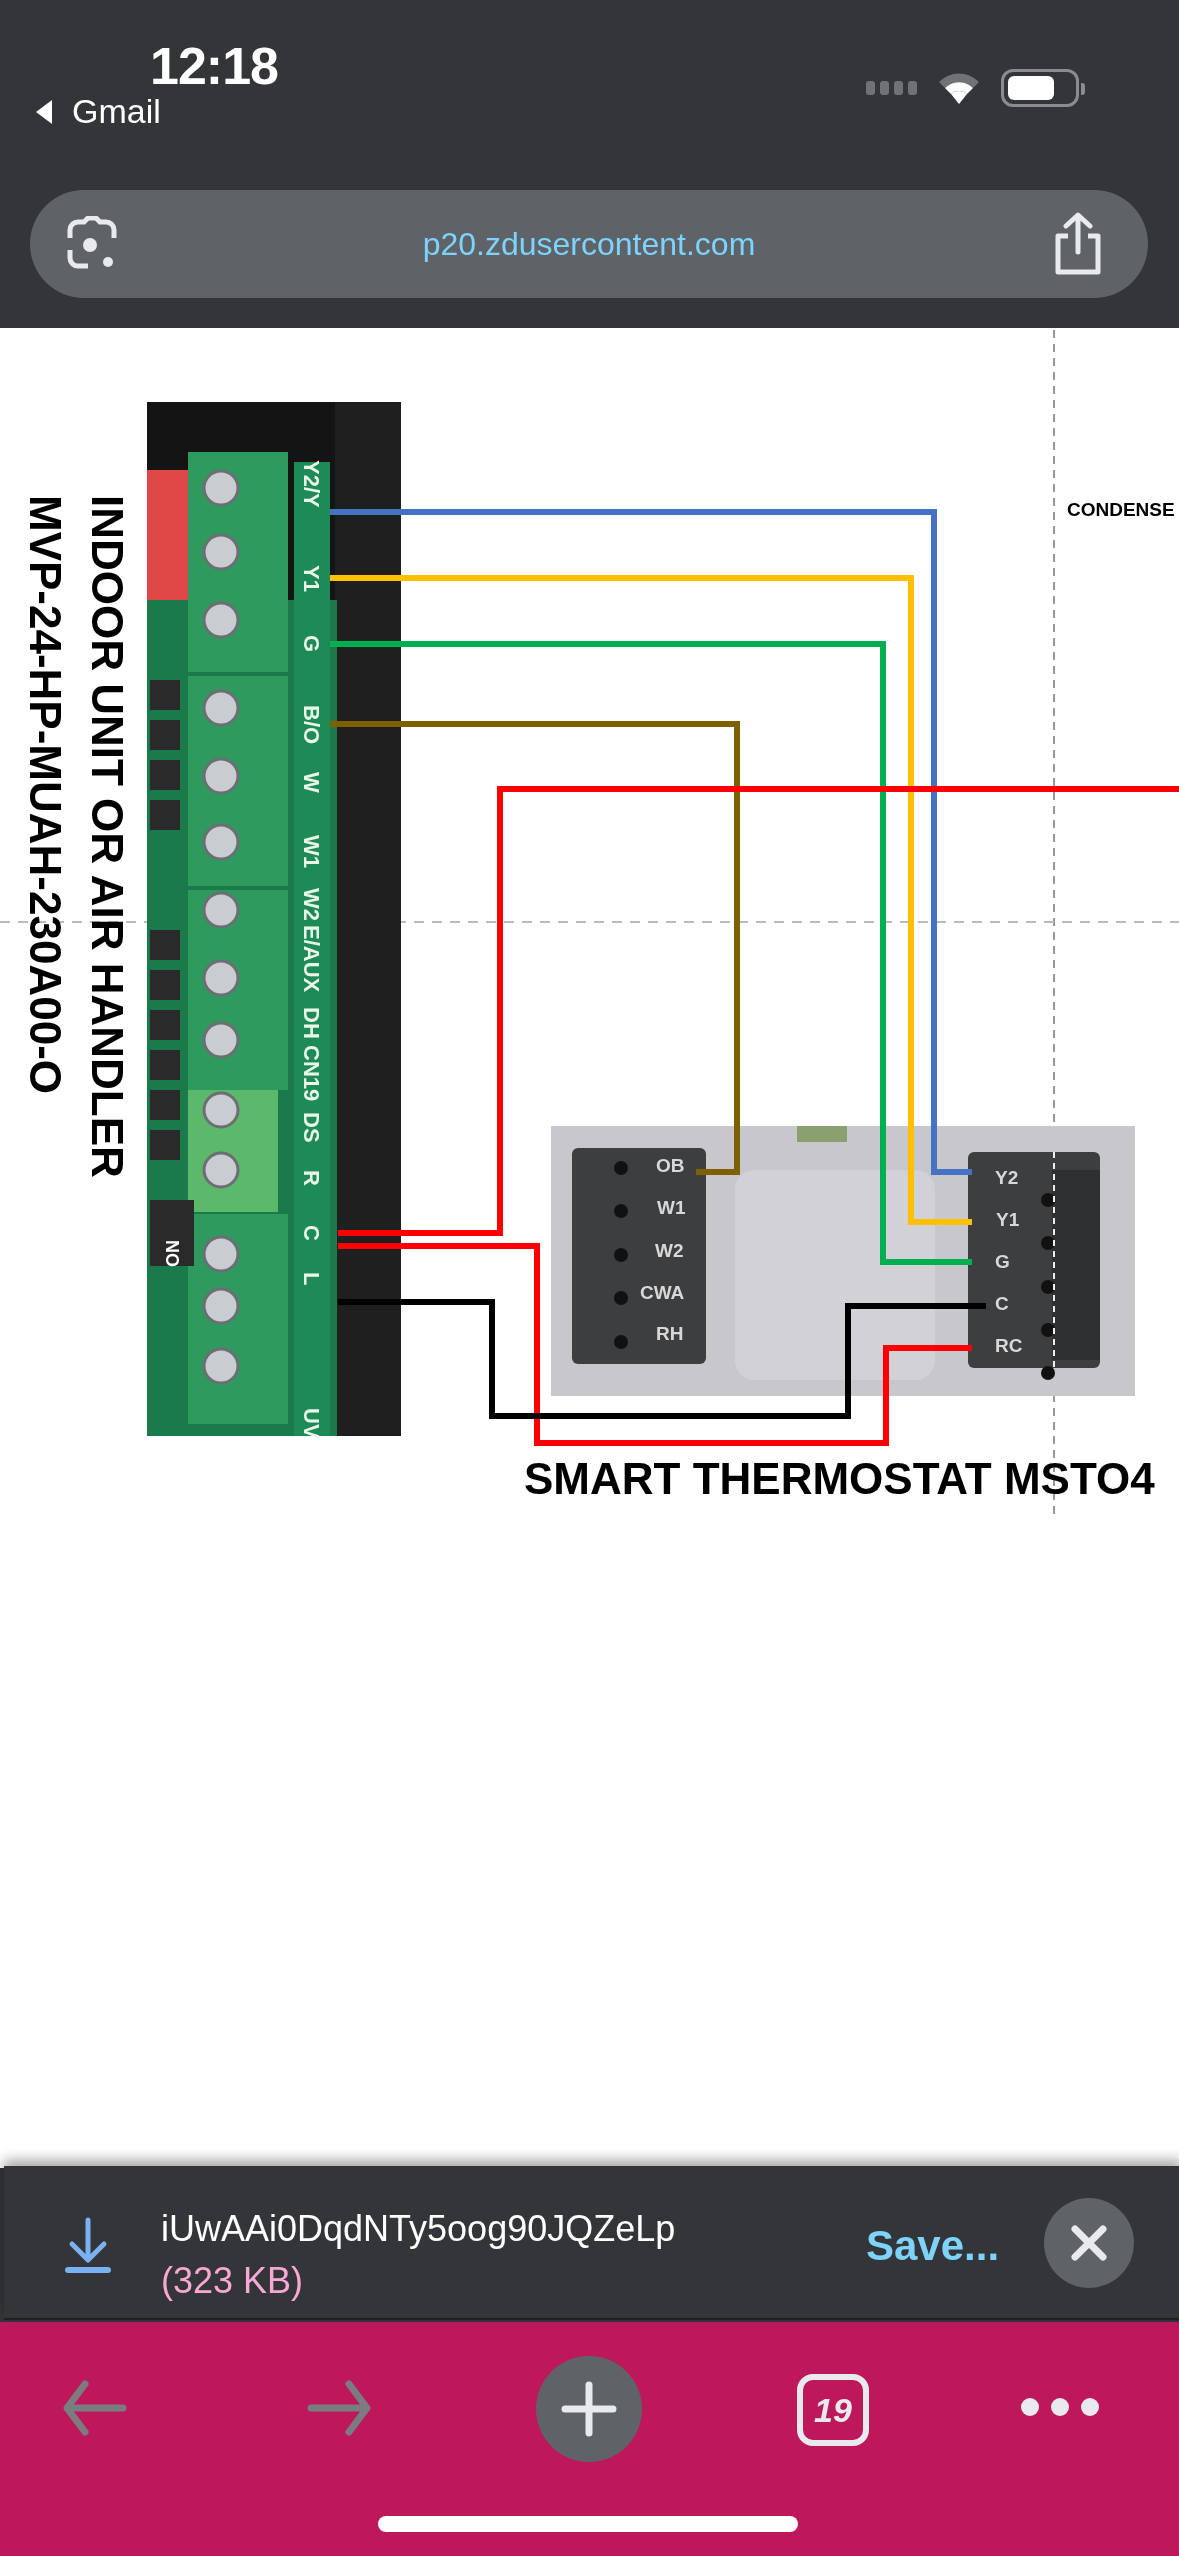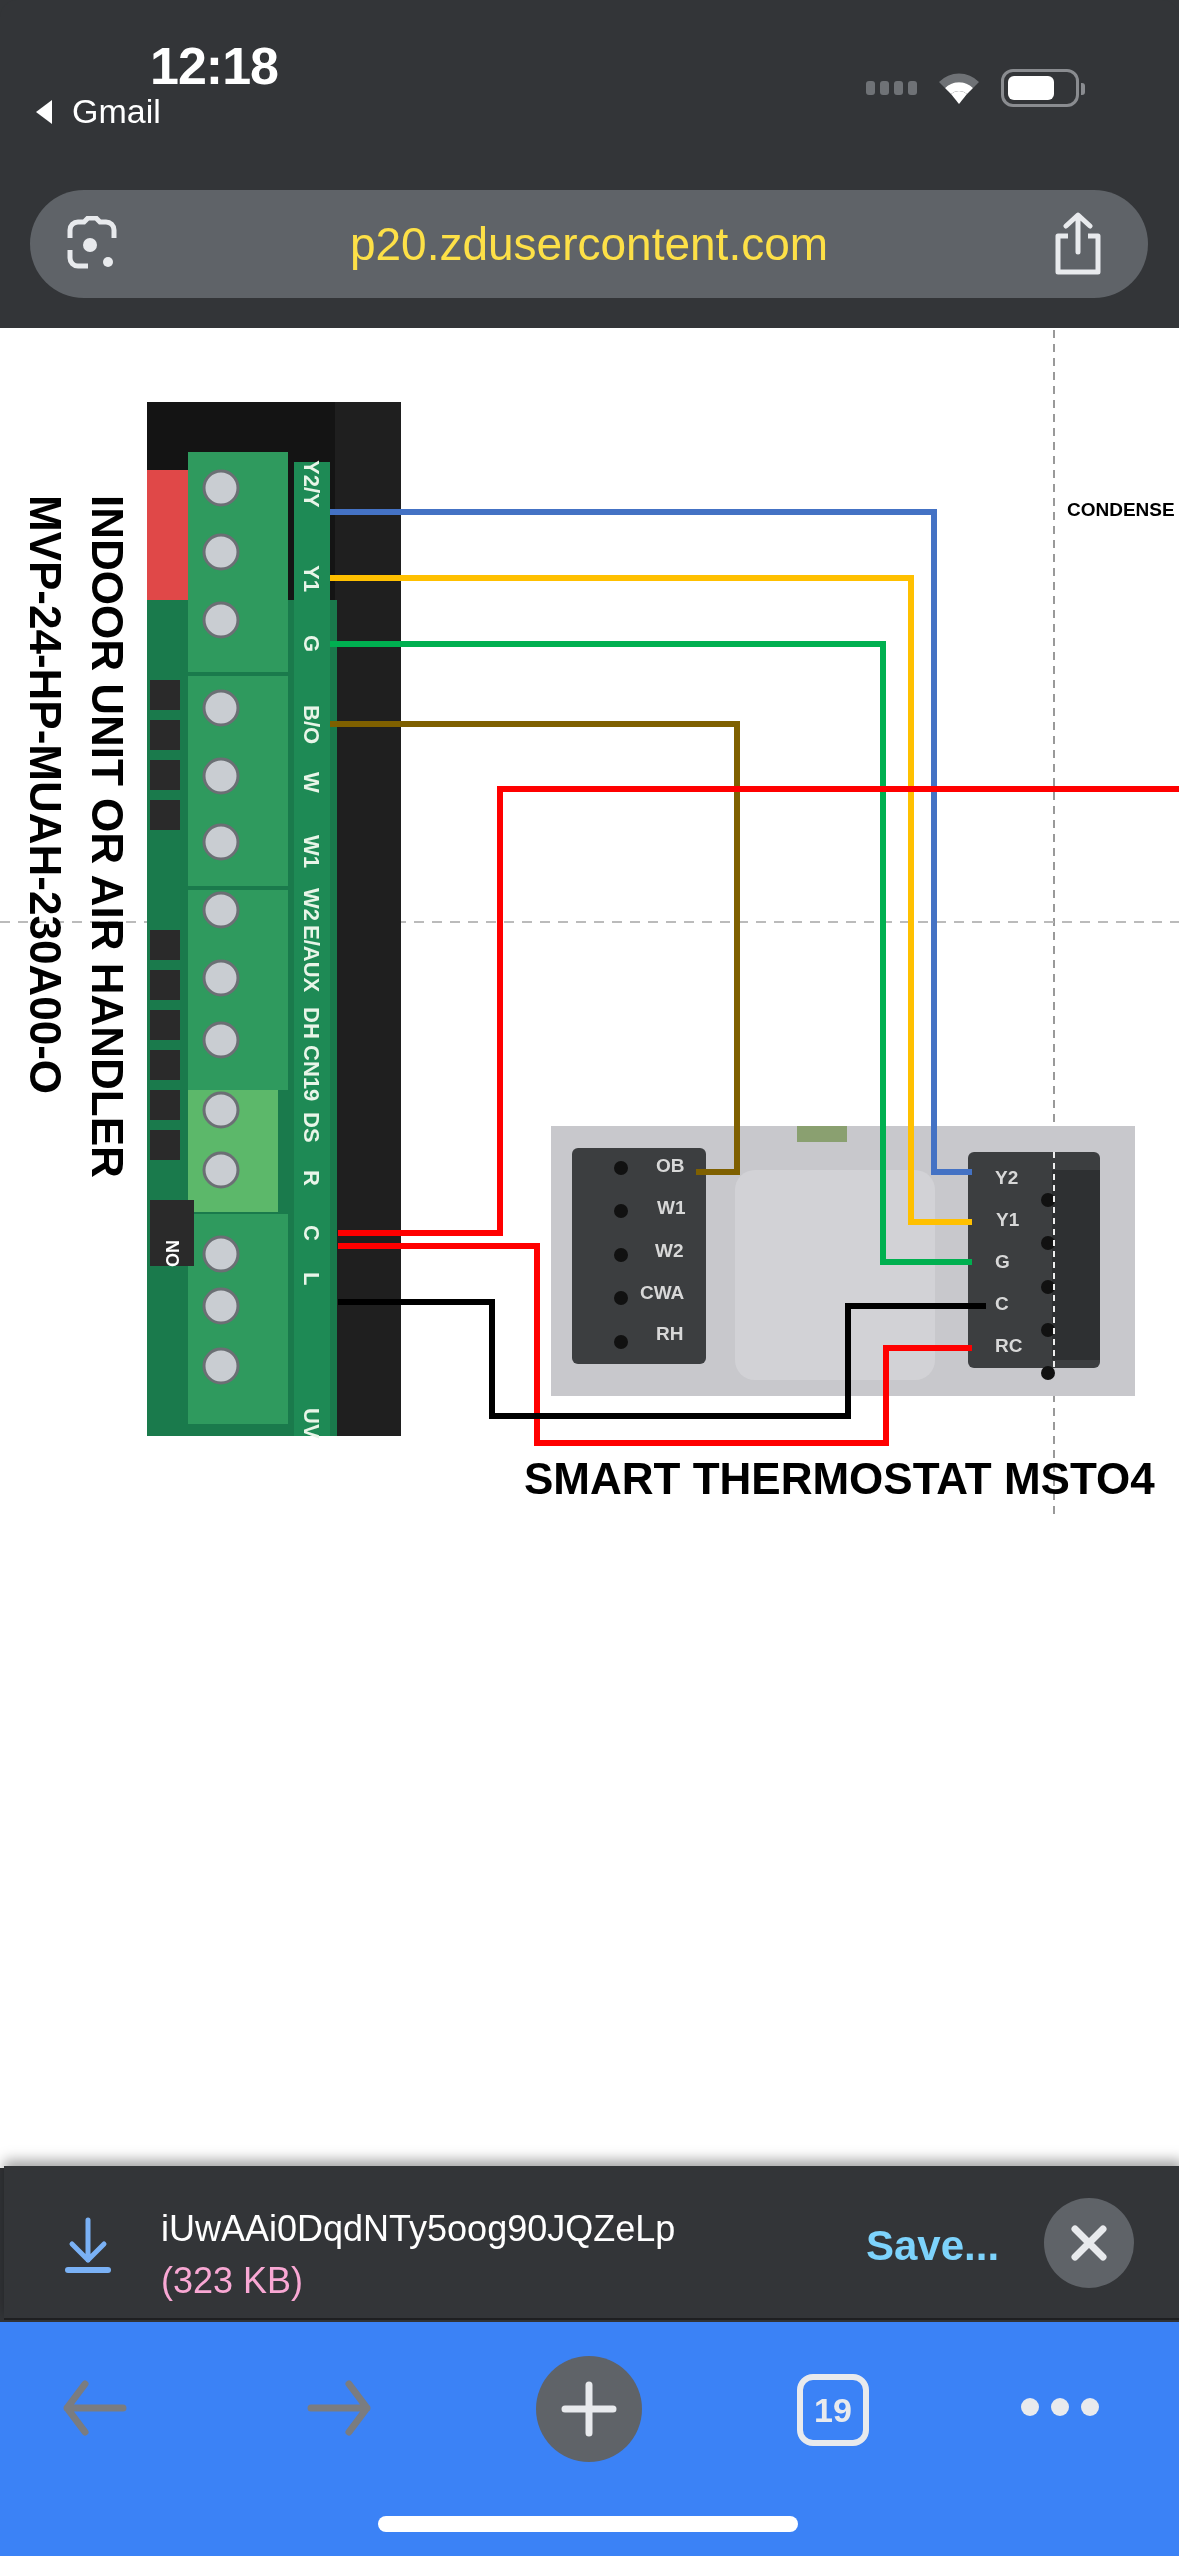--- a/index.html
+++ b/index.html
@@ -13,38 +13,38 @@
   .back-tri { width: 0; height: 0; border-top: 12px solid transparent; border-bottom: 12px solid transparent; border-right: 16px solid #fff; }
   .status-icons { position: absolute; right: 100px; top: 68px; display: flex; align-items: center; gap: 18px; }
   .signal-dots { display: flex; gap: 5px; }
   .signal-dots span { width: 9px; height: 14px; border-radius: 3px; background: #6f7276; display: block; }
   .battery { width: 78px; height: 38px; border: 3px solid #8a8c90; border-radius: 12px; padding: 4px; position: relative; }
   .battery .fill { width: 46px; height: 100%; background: #fff; border-radius: 6px; }
   .battery::after { content: ""; position: absolute; right: -9px; top: 11px; width: 4px; height: 12px; background: #8a8c90; border-radius: 0 3px 3px 0; }
 
   
   .url-bar { position: absolute; left: 30px; top: 190px; width: 1118px; height: 108px; background: #5f6368; border-radius: 54px; display: flex; align-items: center; justify-content: center; }
-  .url-text { font-size: 46px; color: #fde047; }
+  .url-text { font-size: 32px; color: #7dd3fc; }
   .lens-icon { position: absolute; left: 34px; top: 26px; width: 56px; height: 56px; }
   .share-icon { position: absolute; right: 42px; top: 22px; width: 56px; height: 64px; }
 
   
   .content { position: absolute; left: 0; top: 328px; width: 1179px; height: 1840px; background: #fff; overflow: hidden; }
   .diagram { position: absolute; left: 0; top: 0; }
 
   
   .download-bar { position: absolute; left: 4px; top: 2166px; width: 1179px; height: 154px; background: #333538; box-shadow: 0 -6px 12px rgba(0,0,0,0.35); border-bottom: 2px solid #1e1f21; }
   .dl-icon { position: absolute; left: 58px; top: 50px; width: 52px; height: 58px; }
   .dl-name { position: absolute; left: 157px; top: 42px; font-size: 36px; color: #fff; }
   .dl-size { position: absolute; left: 157px; top: 94px; font-size: 36px; color: #f9a8d4; }
   .dl-save { position: absolute; left: 862px; top: 56px; font-size: 42px; color: #7dd3fc; font-weight: bold; }
   .dl-close { position: absolute; left: 1040px; top: 32px; width: 90px; height: 90px; border-radius: 50%; background: #5f6368; display: flex; align-items: center; justify-content: center; }
 
   
-  .toolbar { position: absolute; left: 0; top: 2322px; width: 1179px; height: 234px; background: #3b82f6; }
+  .toolbar { position: absolute; left: 0; top: 2322px; width: 1179px; height: 234px; background: #be185d; font-style: italic; }
   .tb-item { position: absolute; display: flex; align-items: center; justify-content: center; }
   .tb-back { left: 54px; top: 46px; width: 80px; height: 80px; }
   .tb-fwd { left: 300px; top: 46px; width: 80px; height: 80px; }
   .tb-new { left: 536px; top: 34px; width: 106px; height: 106px; border-radius: 50%; background: #5f6368; }
   .tb-tabs { left: 797px; top: 52px; width: 72px; height: 72px; border: 6px solid #e8eaed; border-radius: 16px; color: #e8eaed; font-size: 34px; font-weight: bold; }
   .tb-more { left: 1020px; top: 60px; width: 80px; height: 50px; gap: 12px; }
   .tb-more span { width: 18px; height: 18px; border-radius: 50%; background: #e8eaed; display: block; }
   .home-indicator { position: absolute; left: 378px; top: 194px; width: 420px; height: 16px; border-radius: 8px; background: #fff; }
 </style>
 </head>

